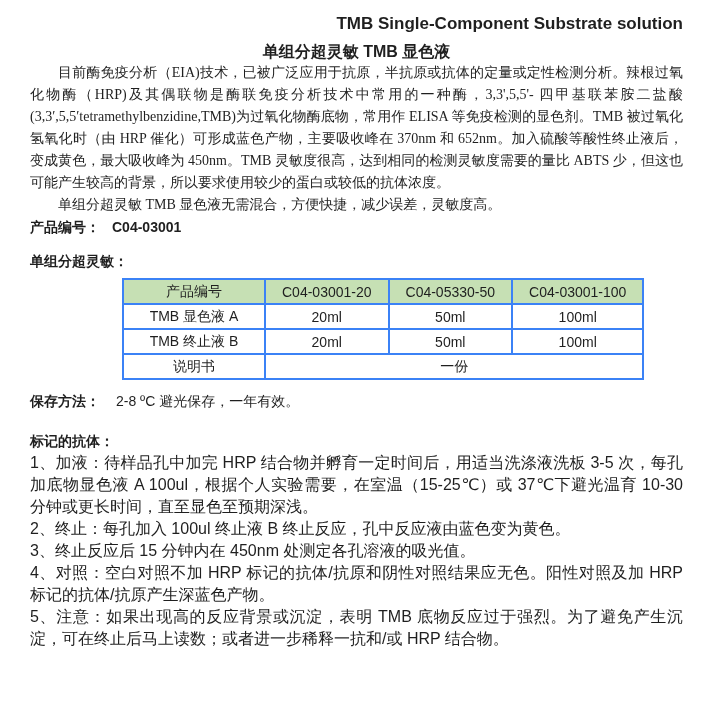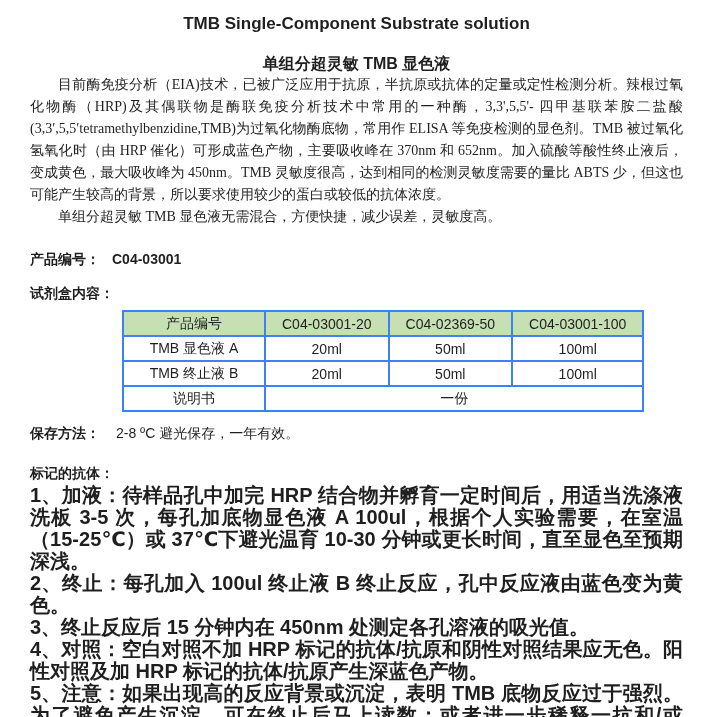--- a/index.html
+++ b/index.html
@@ -10,47 +10,46 @@
     color: #1f1f1f;
     overflow: hidden;
   }
   .page {
     width: 711px; height: 717px;
     padding: 13px 28px 0 30px;
     overflow: hidden;
     background: #ffffff;
   }
   .title-en {
-    text-align: center;
+    text-align: right;
     font-size: 17px;
     font-weight: 700;
     line-height: 21px;
   }
   .title-zh {
     text-align: center;
     font-size: 16px;
     font-weight: 700;
     line-height: 20px;
-    margin-top: 20px;
+    margin-top: 8px;
   }
   .sec-heading {
     font-size: 14px;
     font-weight: 700;
     line-height: 22px;
     margin-top: 17px;
   }
   .body-text {
     font-size: 14px;
     line-height: 22px;
     text-align: justify;
     font-family: Liberation Serif, serif;
   }
   .indent { text-indent: 2em; }
   .code-line {
-    margin-top: 20px;
     font-size: 14px;
     font-weight: 700;
     line-height: 22px;
   }
   .code-value { margin-left: 12px; }
   .kit-heading { margin-top: 12px; }
   table.kit-table {
     border-collapse: collapse;
     margin: 6px 0 0 92px;
     table-layout: fixed;
@@ -71,55 +70,54 @@
   .col-4 { width: 110px; }
   .storage-line {
     margin-top: 10px;
     font-size: 14px;
     line-height: 22px;
   }
   .storage-label { font-weight: 700; text-align: right; }
   .storage-text { margin-left: 16px; }
   .steps-heading { margin-top: 18px; }
   .steps p {
-    font-size: 20px;
+    font-size: 16px;
     line-height: 22px;
     text-align: justify;
-    font-weight: bold;
   }
 </style>
 </head>
 <body>
 
 <div class="page">
 
   <h1 class="title-en">TMB Single-Component Substrate solution</h1>
   <h2 class="title-zh">单组分超灵敏 TMB 显色液</h2>
 
   <p class="body-text indent">目前酶免疫分析（EIA)技术，已被广泛应用于抗原，半抗原或抗体的定量或定性检测分析。辣根过氧化物酶（HRP)及其偶联物是酶联免疫分析技术中常用的一种酶，3,3',5,5'- 四甲基联苯胺二盐酸(3,3′,5,5′tetramethylbenzidine,TMB)为过氧化物酶底物，常用作 ELISA 等免疫检测的显色剂。TMB 被过氧化氢氧化时（由 HRP 催化）可形成蓝色产物，主要吸收峰在 370nm 和 652nm。加入硫酸等酸性终止液后，变成黄色，最大吸收峰为 450nm。TMB 灵敏度很高，达到相同的检测灵敏度需要的量比 ABTS 少，但这也可能产生较高的背景，所以要求使用较少的蛋白或较低的抗体浓度。</p>
   <p class="body-text indent">单组分超灵敏 TMB 显色液无需混合，方便快捷，减少误差，灵敏度高。</p>
 
   <div class="code-line">
     <span>产品编号：</span><span class="code-value">C04-03001</span>
   </div>
 
-  <div class="sec-heading kit-heading">试剂盒内容：</div>
+  <div class="sec-heading kit-heading">单组分超灵敏：</div>
 
   <table class="kit-table">
     <colgroup>
       <col class="col-1">
         <col class="col-2">
         <col class="col-3">
         <col class="col-4">
     </colgroup>
     <thead>
       <tr style="background: rgb(198, 224, 180);">
         <th>产品编号</th>
         <th>C04-03001-20</th>
-        <th>C04-02369-50</th>
+        <th>C04-05330-50</th>
         <th>C04-03001-100</th>
       </tr>
     </thead>
     <tbody>
       <tr>
         <td>TMB 显色液 A</td>
         <td>20ml</td>
         <td>50ml</td>
         <td>100ml</td>
       </tr>

